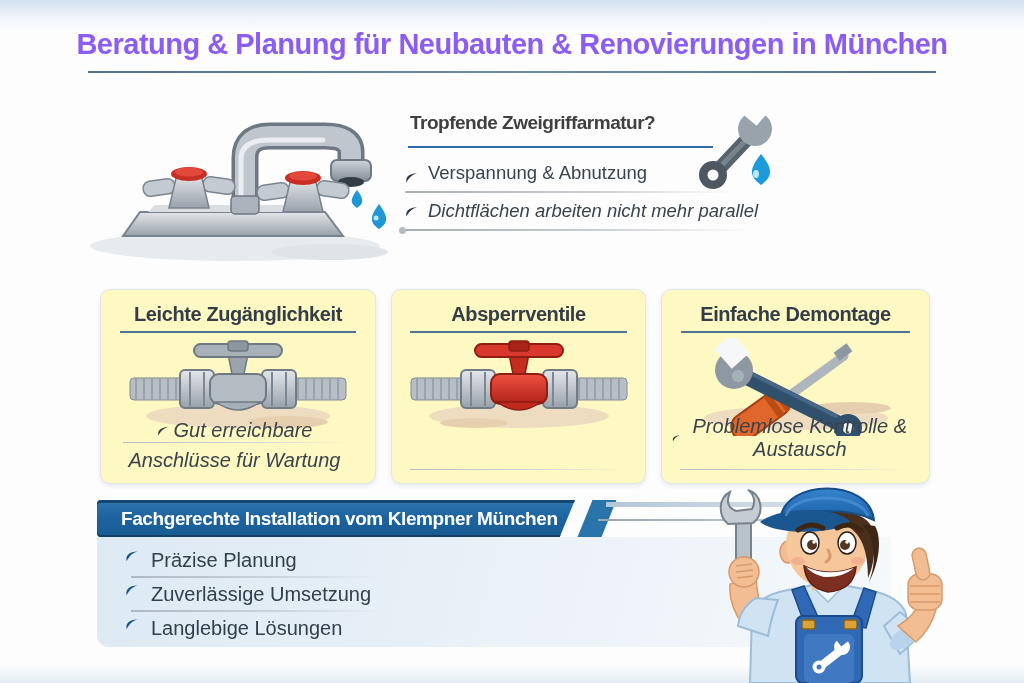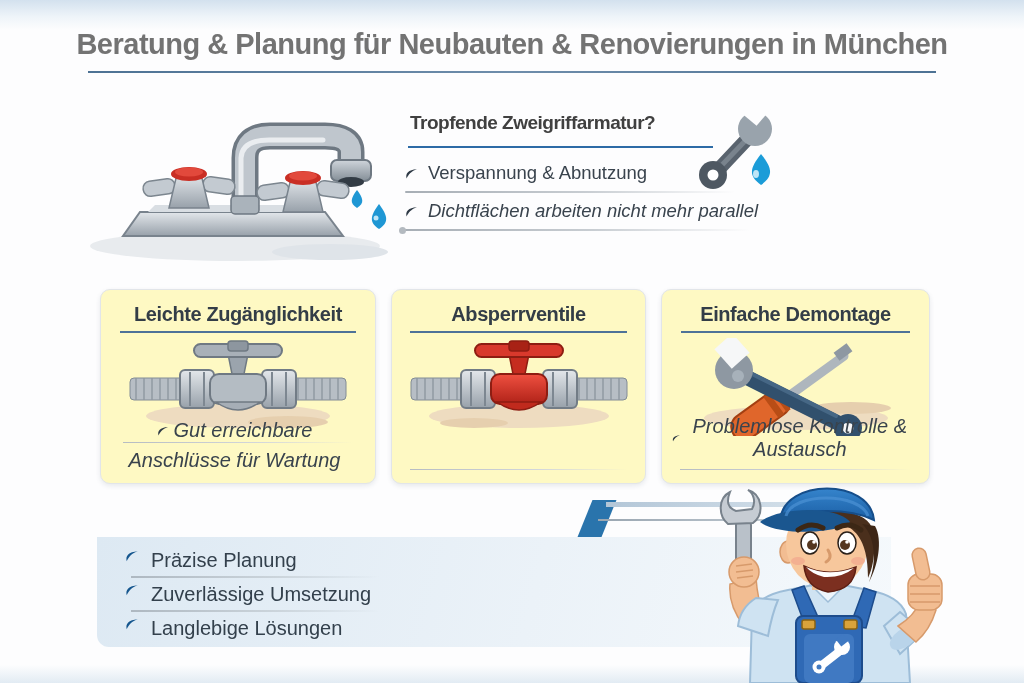--- a/index.html
+++ b/index.html
@@ -7,33 +7,33 @@
     position:relative;width:1024px;height:683px;overflow:hidden;
     background:#fdfdfe;font-family:"Liberation Sans",sans-serif;
   }
   .top-glow{position:absolute;top:0;left:0;width:100%;height:30px;
     background:linear-gradient(180deg,#d3e1ee 0%,#eef4f9 55%,rgba(255,255,255,0) 100%);}
   .bottom-glow{position:absolute;bottom:0;left:0;width:100%;height:18px;
     background:linear-gradient(0deg,#e2ebf3 0%,rgba(255,255,255,0) 100%);}
 
   
   .page-title{position:absolute;top:28px;left:0;width:100%;text-align:center;
-    font-size:29px;font-weight:bold;color:#737373;letter-spacing:-0.5px;}
+    font-size:29px;font-weight:bold;color:#8b5cf6;letter-spacing:-0.5px;}
   .title-underline{position:absolute;top:71px;left:88px;width:848px;height:2px;
     background:linear-gradient(90deg,#4d7294,#6e8dab 50%,#4d7294);}
 
   
   .faucet-illo{position:absolute;left:85px;top:86px;width:320px;height:180px;}
   .hero-heading{position:absolute;left:410px;top:112px;font-size:19px;font-weight:bold;
     color:#404040;letter-spacing:-0.5px;}
   .hero-heading-underline{position:absolute;left:408px;top:146px;width:305px;height:2px;background:#2d6ba6;}
   .wrench-drop-illo{position:absolute;left:688px;top:98px;width:95px;height:100px;}
   .hero-bullet{position:absolute;left:405px;display:flex;align-items:center;gap:10px;
     font-size:18.5px;color:#39434d;}
-  .hero-bullet.b1{top:162px;}
+  .hero-bullet.b1{top:162px;align-items:flex-end;}
   .hero-bullet.b2{top:200px;font-style:italic;}
   .sep{position:absolute;height:2px;border-radius:2px;
     background:linear-gradient(90deg,#a7aeb5 0%,#c8cdd2 55%,rgba(200,205,210,0) 100%);}
   .sep.h1{top:191px;left:405px;width:330px;}
   .sep.h2{top:229px;left:402px;width:348px;}
   .sep.h2::before{content:"";position:absolute;left:-3px;top:-2px;width:7px;height:7px;
     border-radius:50%;background:#b4bac0;}
 
   
   .cards{position:absolute;left:100px;top:289px;display:flex;gap:15px;}
@@ -293,20 +293,23 @@
       <div class="card-bullet">
         <svg width="12" height="12" viewBox="0 0 12 12">
             <path d="M11,2 C6,3.5 3,7 1.5,10.5 C0.2,6 3,2.5 11,2 Z" fill="#2e3a46"></path>
           </svg>
         <span>Problemlose Kontrolle &amp; Austausch</span>
       </div>
       <div class="under-divider"></div>
     </div>
   </div>
 
+  <div class="banner">
+    <div class="banner-text">Fachgerechte Installation vom Klempner München</div>
+  </div>
   <div class="banner-slash"></div>
   <div class="banner-line-top"></div>
   <div class="banner-line-thin"></div>
 
   <div class="footer-panel">
     <div class="footer-bullet f1">
       <svg width="14" height="14" viewBox="0 0 12 12">
           <path d="M11,2 C6,3.5 3,7 1.5,10.5 C0.2,6 3,2.5 11,2 Z" fill="#15568e"></path>
         </svg>
       <span>Präzise Planung</span>

